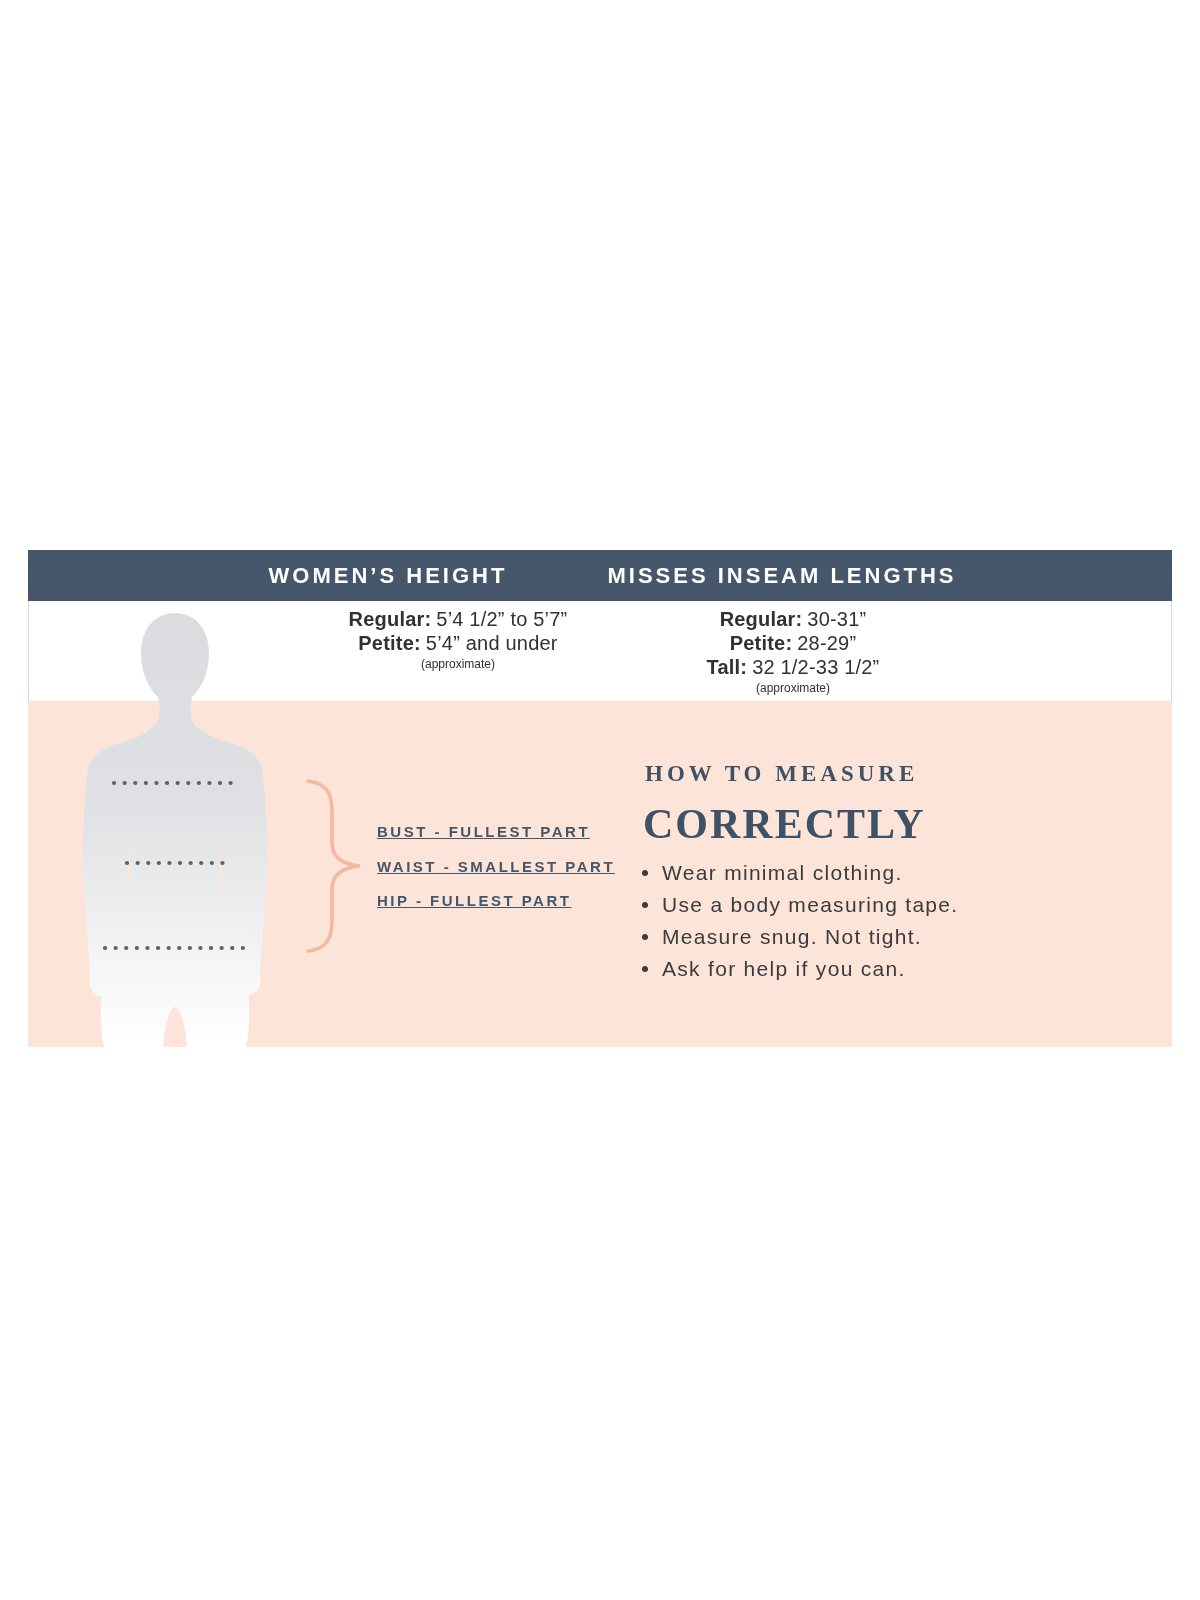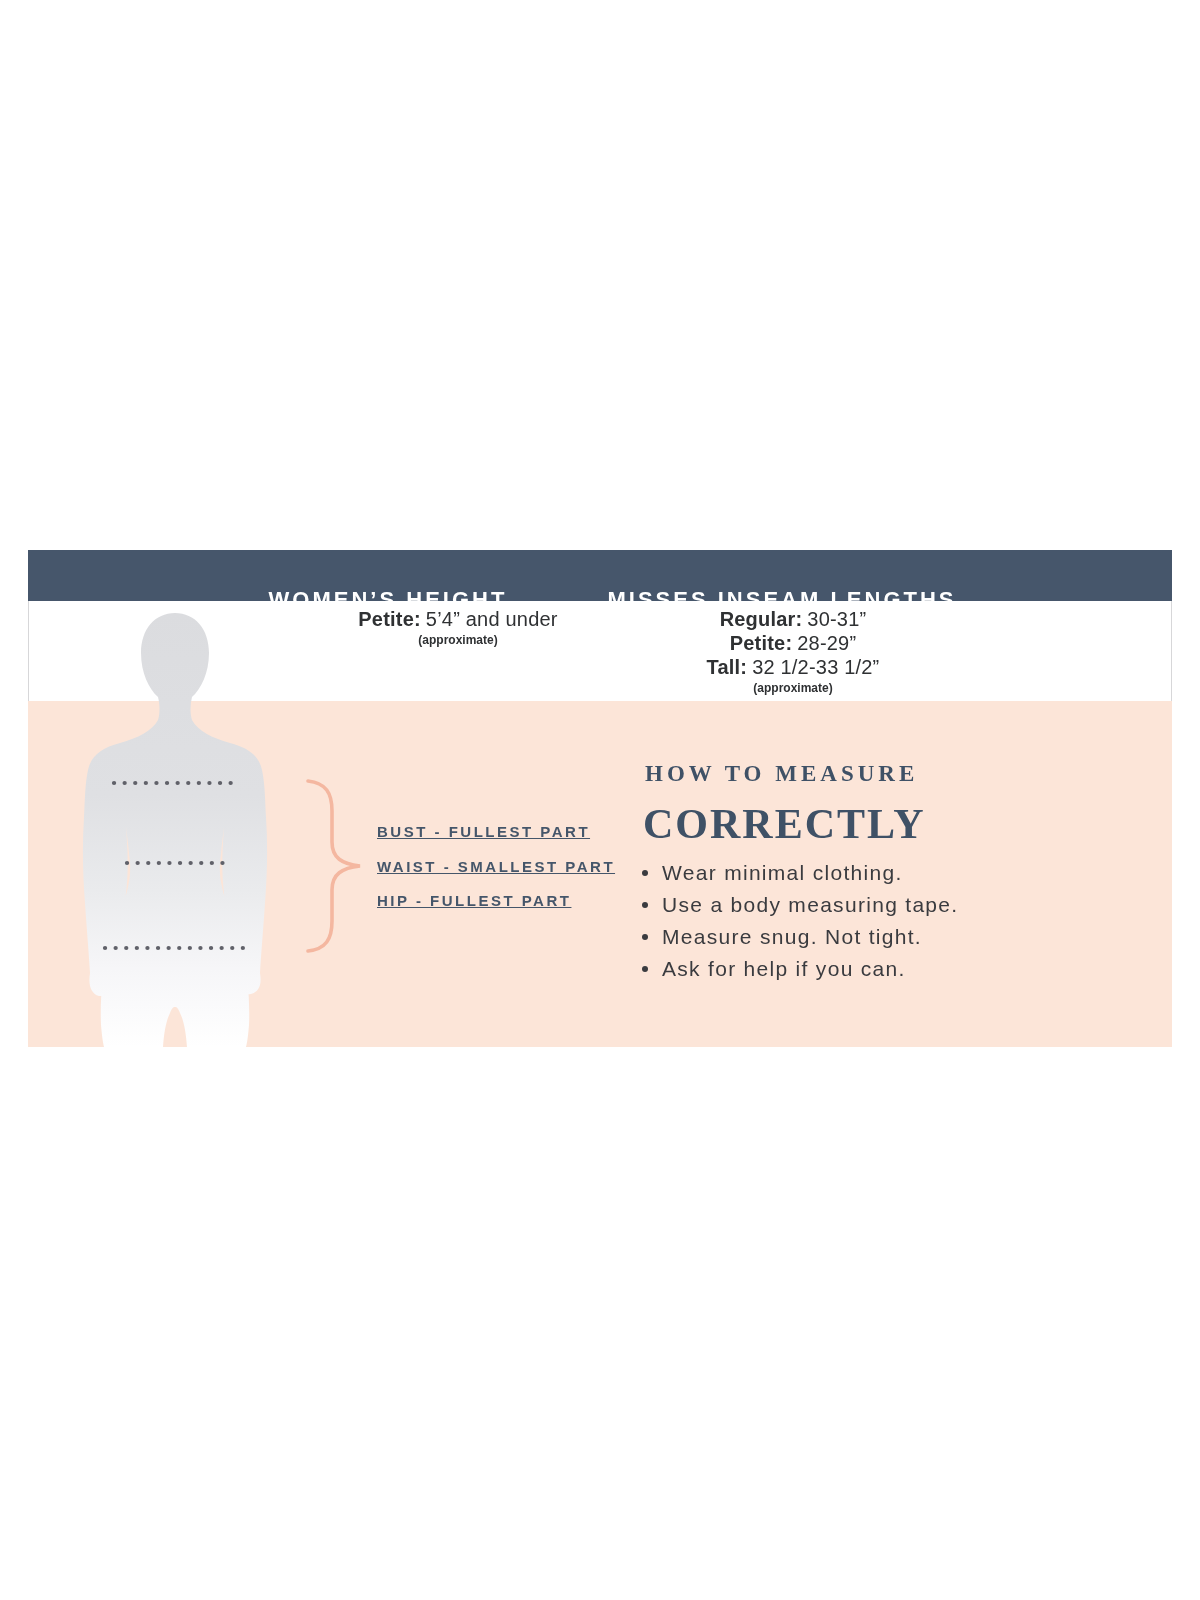--- a/index.html
+++ b/index.html
@@ -14,33 +14,33 @@
     --value-text:#2f3133;
   }
   *{margin:0;padding:0;box-sizing:border-box;}
   body{background:#fff;font-family:"Liberation Sans",sans-serif;}
   .sheet{position:relative;width:1200px;height:1600px;background:#ffffff;overflow:hidden;}
 
   
   .header-bar{position:absolute;left:28px;top:550px;width:1144px;height:51px;
     background:var(--header-bar);}
   .col-header{position:absolute;top:563px;height:26px;text-align:center;
-    color:#ffffff;font-size:22px;font-weight:bold;letter-spacing:3px;white-space:nowrap;margin-top:24px;}
+    color:#ffffff;font-size:22px;font-weight:bold;letter-spacing:3px;white-space:nowrap;}
   .col-header.left{left:168px;width:440px;}
   .col-header.right{left:562px;width:440px;}
 
   
   .white-strip{position:absolute;left:28px;top:601px;width:1144px;height:100px;
     background:#ffffff;border-left:1px solid #d7d7d9;border-right:1px solid #d7d7d9;}
   .size-col{position:absolute;top:607px;width:360px;text-align:center;color:var(--value-text);}
   .size-col.left{left:278px;}
   .size-col.right{left:613px;}
   .size-row{font-size:20px;line-height:24px;letter-spacing:0.2px;white-space:nowrap;}
   .size-row strong{font-weight:bold;margin-right:5px;}
-  .size-note{font-size:12px;line-height:16px;margin-top:1px;color:#2f3133;font-weight:bold;}
+  .size-note{font-size:12px;line-height:16px;margin-top:1px;color:#2f3133;font-weight:normal;}
 
   
   .pink-band{position:absolute;left:28px;top:701px;width:1144px;height:346px;
     background:var(--pink-band);}
 
   
   .silhouette-svg{position:absolute;left:28px;top:601px;width:290px;height:446px;}
   .brace-svg{position:absolute;left:298px;top:776px;width:74px;height:180px;}
 
   
@@ -65,20 +65,23 @@
 
 <div class="sheet">
 
   <div class="header-bar"></div>
   <div class="col-header left">WOMEN’S HEIGHT</div>
   <div class="col-header right">MISSES INSEAM LENGTHS</div>
 
   <div class="white-strip"></div>
 
   <div class="size-col left">
+    <div class="size-row">
+      <strong>Regular:</strong><span>5’4 1/2” to 5’7”</span>
+    </div>
     <div class="size-row">
       <strong>Petite:</strong><span>5’4” and under</span>
     </div>
     <div class="size-note">(approximate)</div>
   </div>
 
   <div class="size-col right">
     <div class="size-row">
       <strong>Regular:</strong><span>30-31”</span>
     </div>

